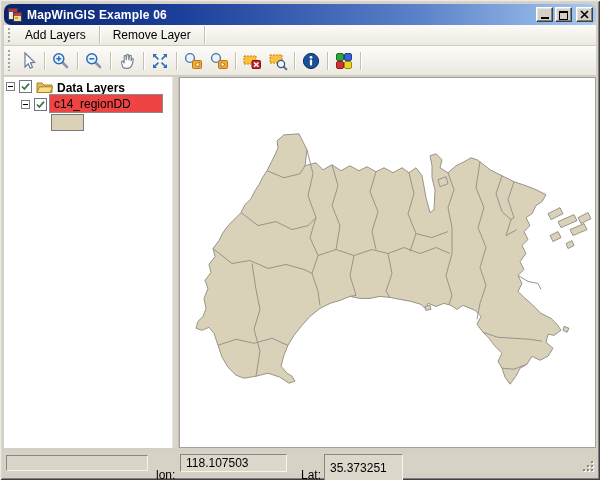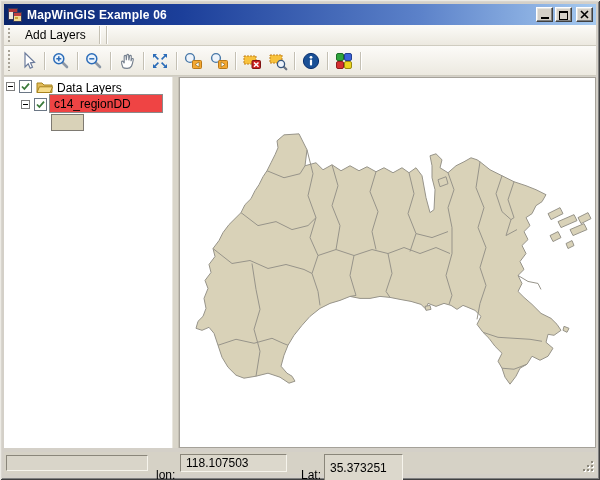--- a/index.html
+++ b/index.html
@@ -9,21 +9,21 @@
     background:var(--chrome,#d4d0c8);
     font-family:"Liberation Sans","DejaVu Sans",sans-serif;
     font-size:12px;color:#000;overflow:hidden;
     box-shadow:inset 1px 1px 0 #eceae4, inset -1px -1px 0 #404040,
                inset 2px 2px 0 #d9d6cf, inset -2px -2px 0 #808080;
   }
   
   .titlebar{
     position:absolute;left:4px;top:4px;right:4px;height:21px;
     background:linear-gradient(90deg,var(--tb-start,#0a246a) 0%,#1c3f9a 30%,#5b81c9 70%,var(--tb-end,#a6caf0) 100%);
-    display:flex;align-items:center;padding:0 3px;
+    display:flex;align-items:center;padding:0 3px;border-radius:7px;
   }
   .app-icon{width:16px;height:16px;margin-right:4px;flex:0 0 auto;}
   .title-text{color:#fff;font-weight:bold;font-size:12px;white-space:nowrap;flex:1;
     overflow:hidden;letter-spacing:.2px;}
   .winbtns{display:flex;gap:2px;align-items:center;}
   .winbtn{
     width:17px;height:15px;background:#d4d0c8;
     border:1px solid;border-color:#fff #404040 #404040 #fff;
     box-shadow:inset -1px -1px 0 #808080, inset 1px 1px 0 #e8e6e0;
     display:flex;align-items:flex-end;justify-content:center;padding:0;cursor:default;
@@ -60,21 +60,21 @@
   .map-panel{position:absolute;left:179px;top:77px;right:4px;bottom:32px;background:var(--map-bg,#fff);
     border:1px solid #a5a199;}
   .map-panel svg{display:block;width:100%;height:100%;}
   
   .expander{position:absolute;width:9px;height:9px;background:#fff;border:1px solid #7e7e7e;
     display:flex;align-items:center;justify-content:center;cursor:default;}
   .expander::before{content:"";width:5px;height:1px;background:#000;display:block;}
   .checkbox{position:absolute;width:13px;height:13px;background:#fff;border:1px solid #6b7785;cursor:default;}
   .checkbox svg{display:block;width:11px;height:11px;}
   .folder-icon{position:absolute;width:17px;height:14px;}
-  .tree-label-root{position:absolute;font-weight:normal;white-space:nowrap;cursor:default;}
+  .tree-label-root{position:absolute;font-weight:bold;white-space:nowrap;cursor:default;}
   .layer-label-box{position:absolute;border:1px solid #8a8a8a;background:#ef4444;
     display:flex;align-items:center;padding:0 4px;white-space:nowrap;cursor:default;}
   .layer-swatch{position:absolute;border:1px solid #7e7a72;}
   
   .statusbar{position:absolute;left:4px;right:4px;bottom:6px;height:22px;background:#d6d2c6;}
   .sunken{position:absolute;border:1px solid;border-color:#8a867a #f6f4ec #f6f4ec #8a867a;background:#d9d5c9;}
   .sb-label{position:absolute;top:16px;white-space:nowrap;}
   .sb-value{display:flex;align-items:center;padding-left:5px;background:#dcd8cc;}
   .resize-grip{position:absolute;right:1px;bottom:1px;width:13px;height:13px;cursor:nwse-resize;}
 </style>
@@ -104,20 +104,21 @@
           <path d="M2,2 L9,9 M9,2 L2,9" stroke="#000" stroke-width="1.6"></path>
         </svg>
       </span>
     </span>
   </div>
 
   <div class="toolbar menu">
     <span class="grip"></span>
     <span class="tb-btn">Add Layers</span>
     <span class="tb-sep"></span>
+    <span class="tb-btn">Remove Layer</span>
     <span class="tb-sep"></span>
   </div>
 
   <div class="toolbar icons">
     <span class="grip"></span>
 
     <span class="tb-ibtn" title="cursor-arrow">
       <svg class="icon20" viewBox="0 0 20 20">
         <path d="M7,2 L7,16 L10.2,12.8 L12.2,17.2 L14.5,16.2 L12.5,11.8 L16.5,11.4 Z" fill="#fff" stroke="#6b7b9b" stroke-width="1.2"></path>
       </svg>

